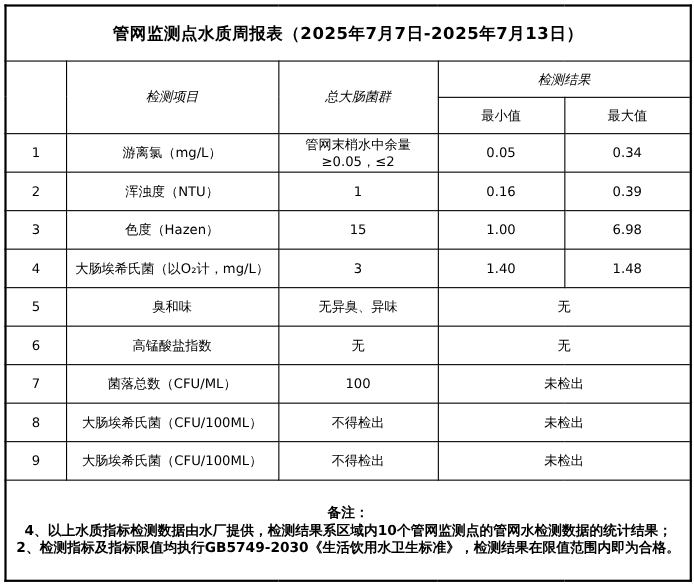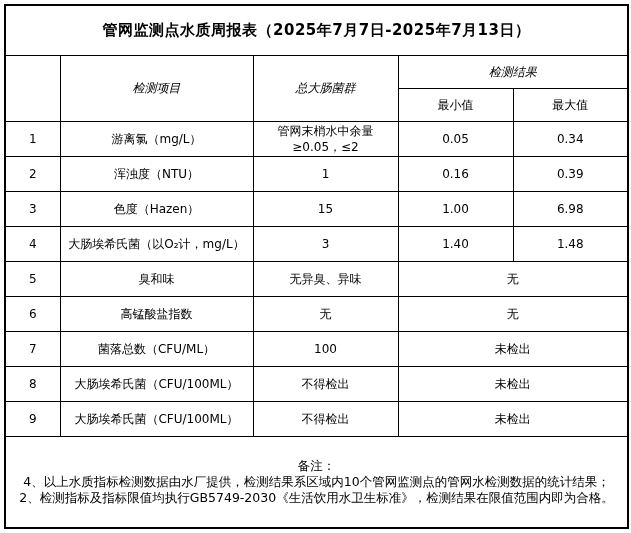--- a/index.html
+++ b/index.html
@@ -43,20 +43,21 @@
   tr.hdr-row-2 td { height: 33px; margin-top: 36px; }
   tr.data-row td { height: 35px; }
   td.item-cell { white-space: nowrap; }
   td.notes-cell {
     height: 92px;
     text-align: left;
     vertical-align: top;
     padding: 5px 6px 0 6px;
     font-size: 12.5px;
     line-height: 21px;
+    font-weight: bold;
   }
 </style>
 </head>
 <body>
 
 <div class="page">
   <table class="report">
     <colgroup>
       <col style="width:55px">
       <col style="width:193px">

